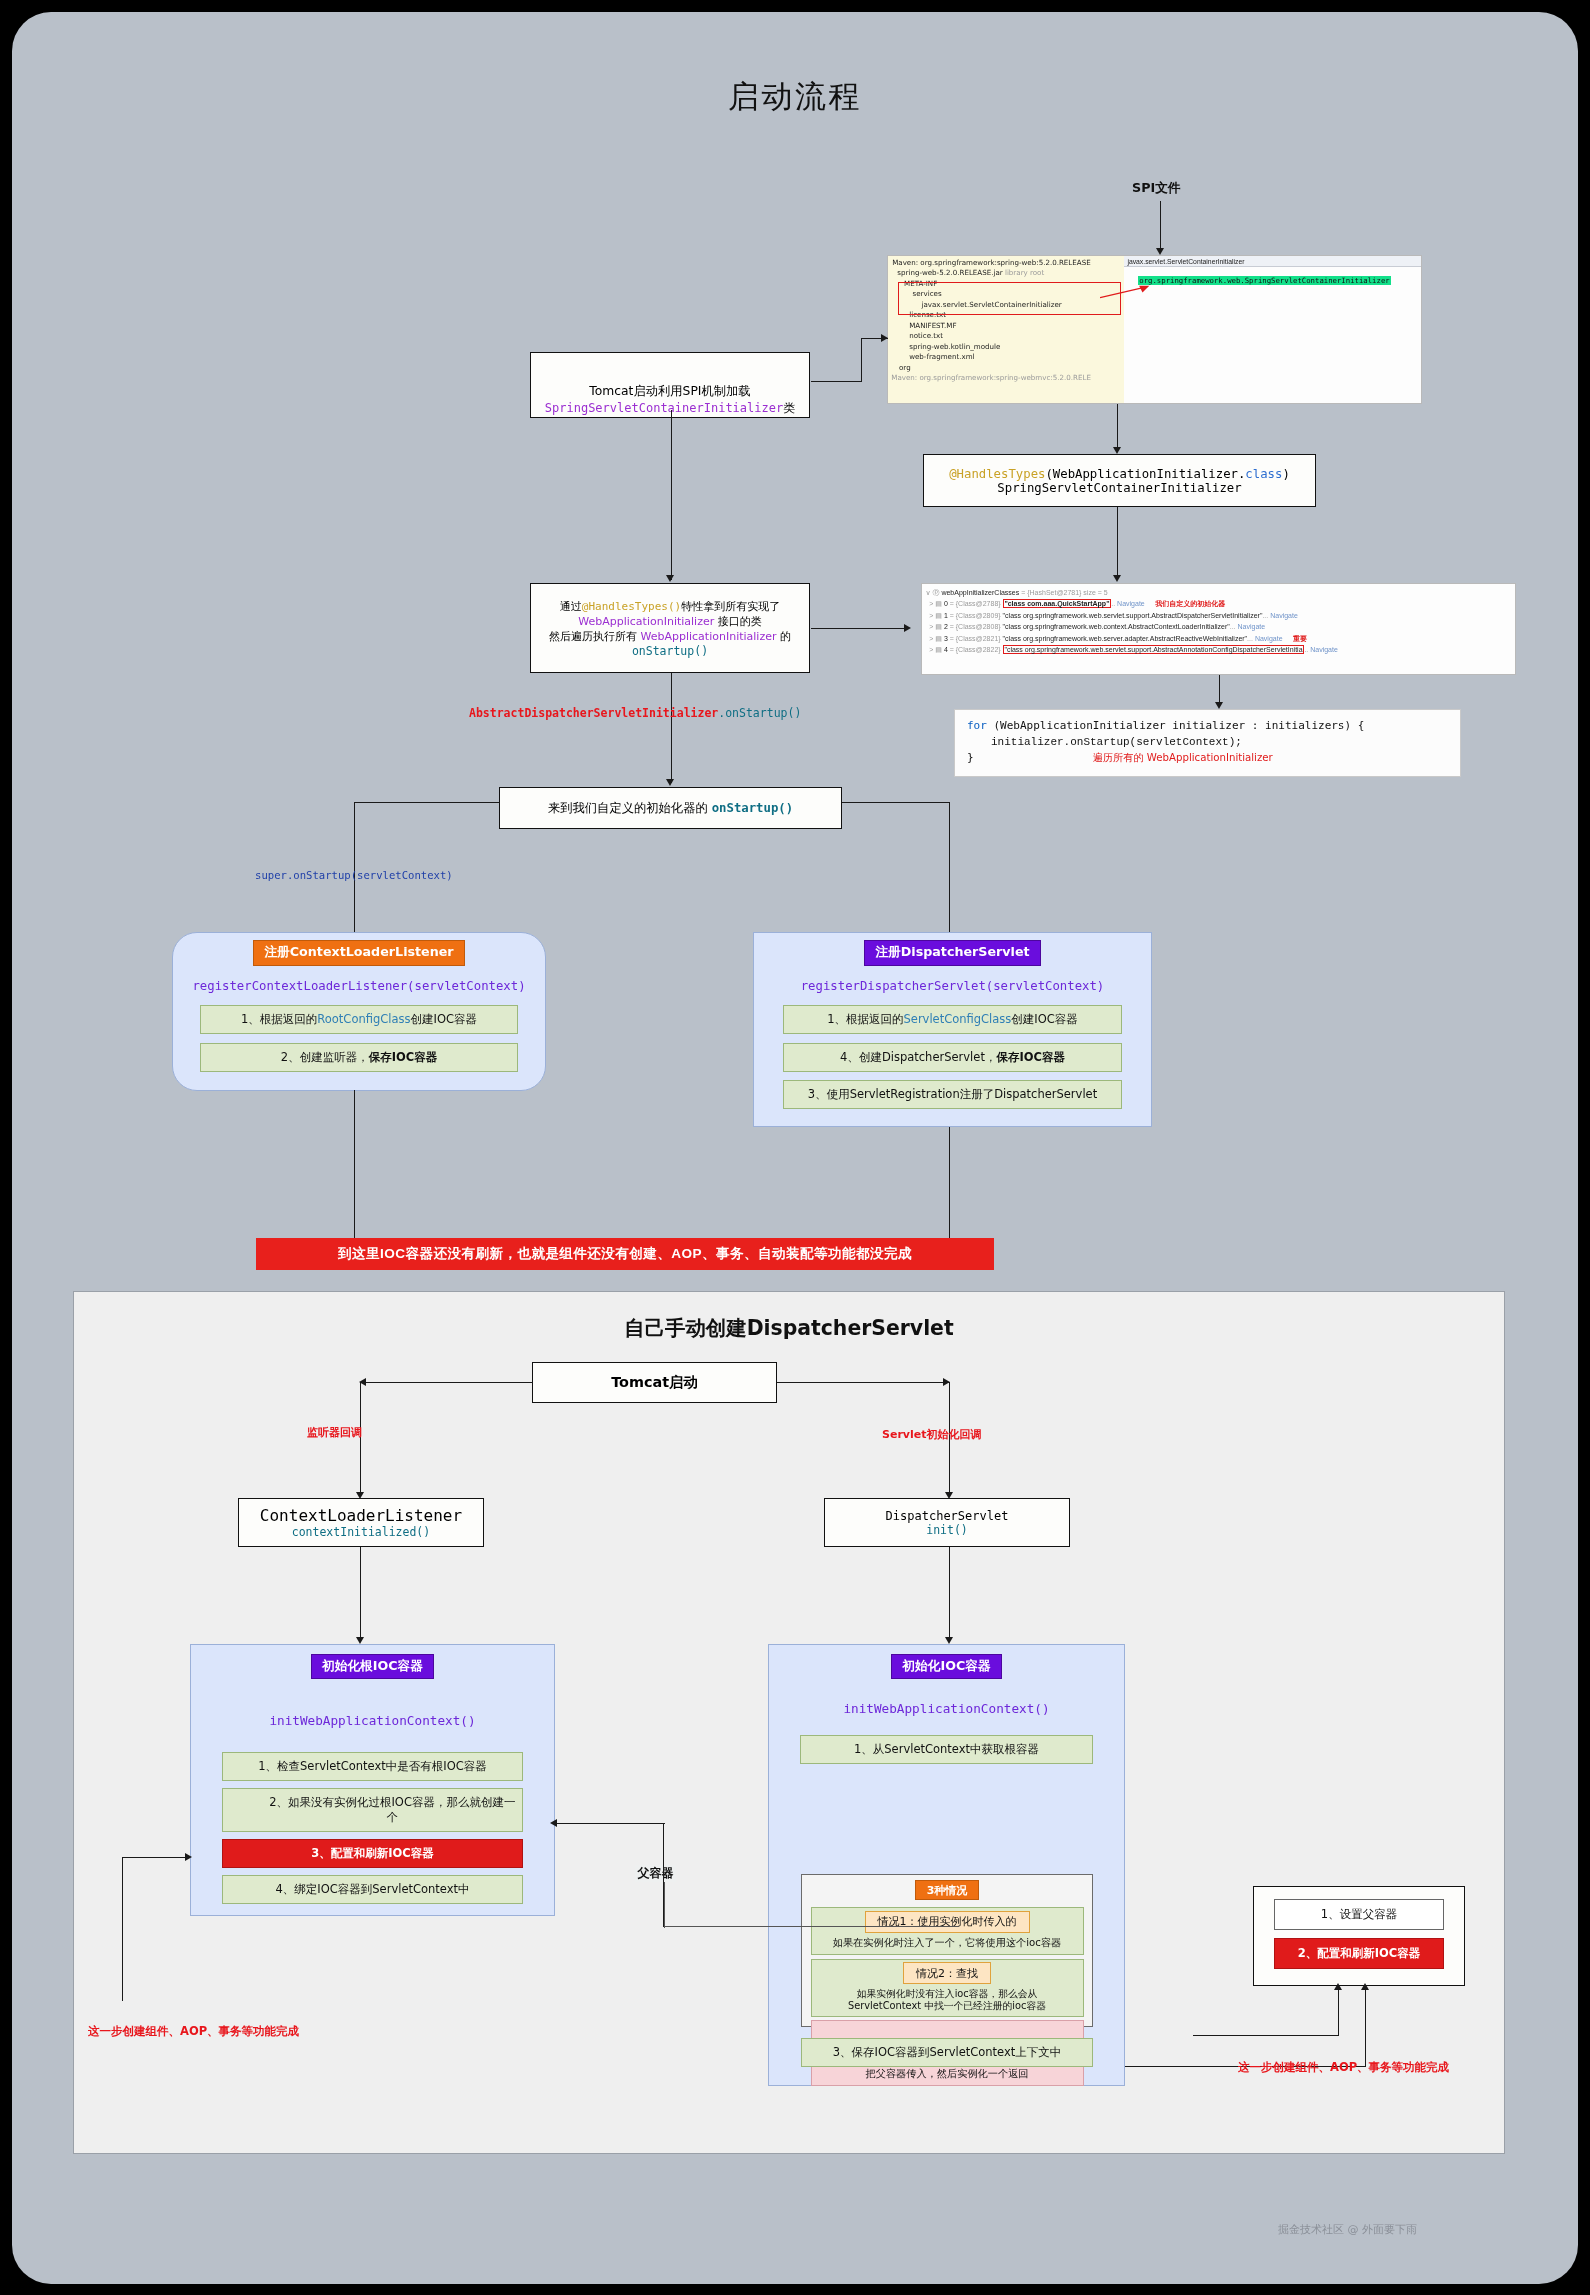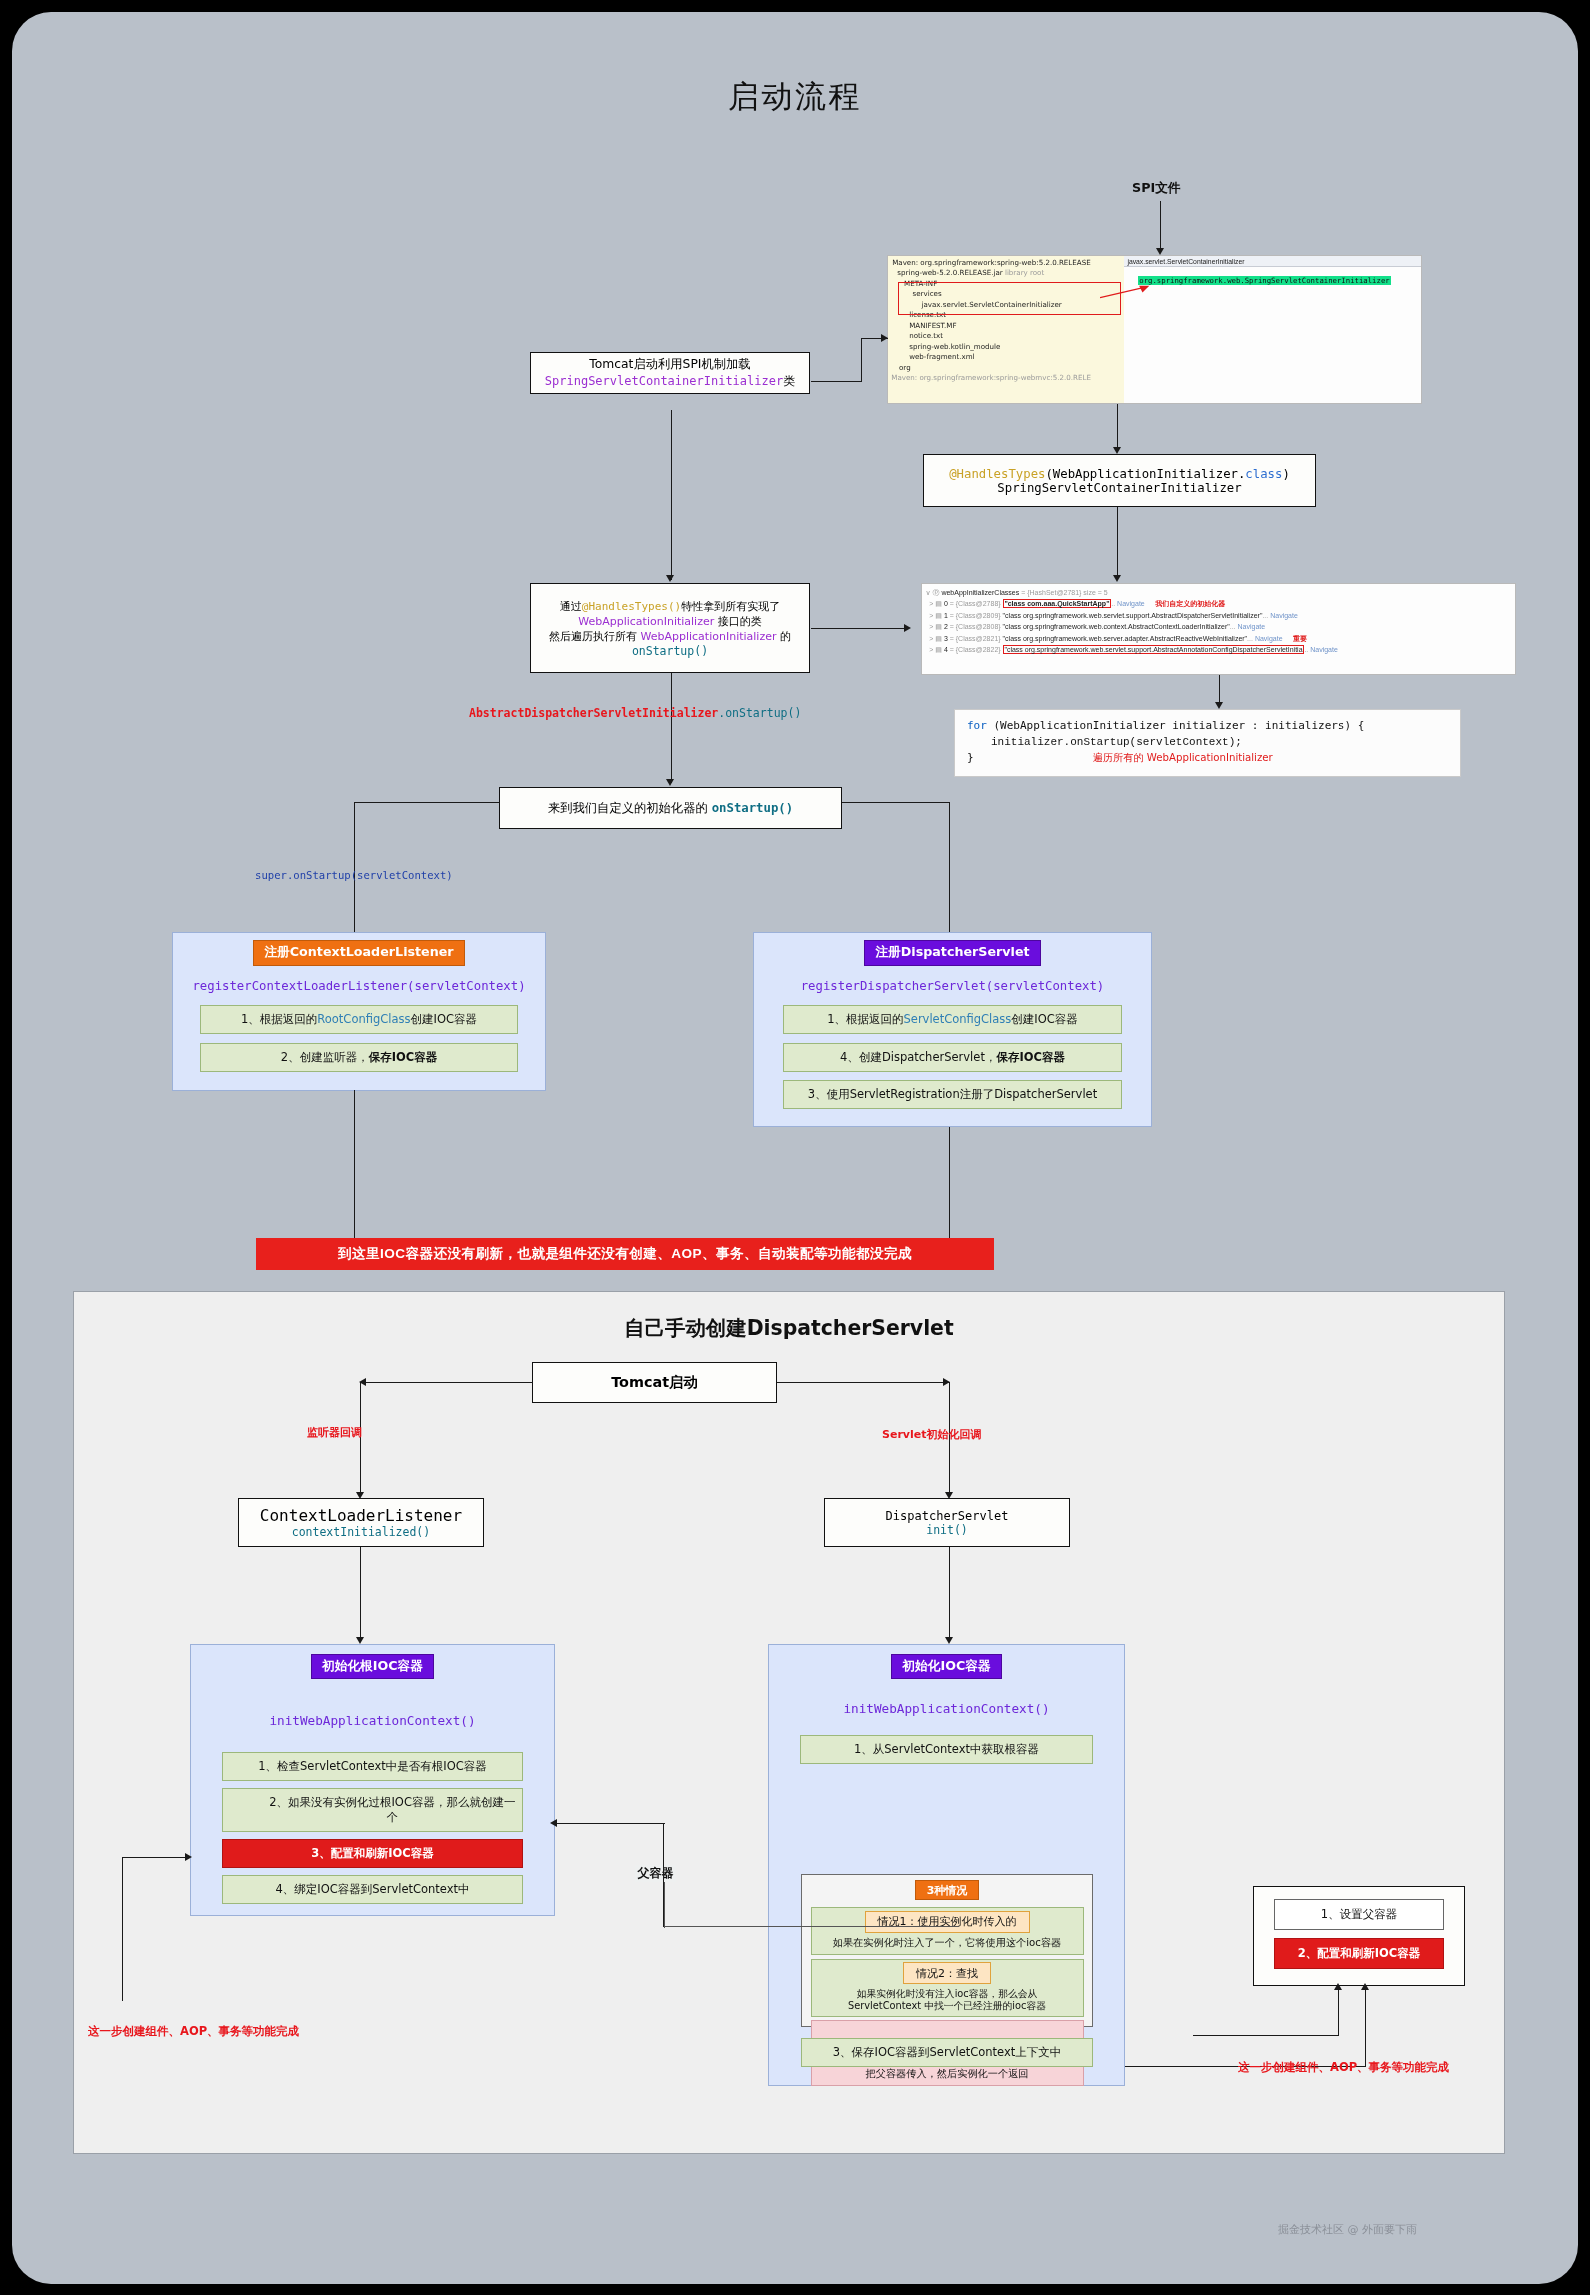--- a/index.html
+++ b/index.html
@@ -137,21 +137,21 @@
         <span class="greenline">org.springframework.web.SpringServletContainerInitializer</span>
       </div>
     </div>
 
     <svg class="abs" style="left:212px;top:28px;" width="51" height="17" viewBox="0 0 60 20">
       <line x1="0" y1="16" x2="52" y2="4" stroke="#e01b1b" stroke-width="1.6"></line>
       <polygon points="58,2 46,2 50,10" fill="#e01b1b"></polygon>
     </svg>
   </div>
 
-  <div class="box abs" style="left:518px;top:340px;width:280px;height:42px;">
+  <div class="box abs" style="left:518px;top:340px;width:280px;height:66px;justify-content:flex-end;">
     <div class="cn" style="font-size:12.3px;">Tomcat启动利用SPI机制加载</div>
     <div style="font-size:12px;">
       <span class="mono" style="color:#9b2fd1;">SpringServletContainerInitializer</span><span class="cn">类</span>
     </div>
   </div>
 
   <div class="ln lnh" style="left:799px;top:369px;width:51px;"></div>
   <div class="ln lnv" style="left:849px;top:327px;height:42px;"></div>
   <div class="ln lnh" style="left:849px;top:326px;width:27px;"></div>
   <div class="arrow-r" style="left:869px;top:322px;"></div>
@@ -247,21 +247,21 @@
 
   <div class="ln lnv" style="left:342px;top:790px;height:153px;"></div>
   <div class="ln lnh" style="left:342px;top:790px;width:146px;"></div>
   <div class="arrow-d" style="left:337px;top:939px;"></div>
   <div class="ln lnh" style="left:830px;top:790px;width:108px;"></div>
   <div class="ln lnv" style="left:937px;top:790px;height:153px;"></div>
   <div class="arrow-d" style="left:933px;top:939px;"></div>
 
   <div class="lbl blue mono" style="left:243px;top:857px;font-size:10.6px;font-weight:normal;">super.onStartup(servletContext)</div>
 
-  <div class="panel" style="left:160px;top:920px;width:374px;height:159px;">
+  <div class="panel" style="left:160px;top:920px;width:374px;height:159px;border-radius:25px;">
     <div style="text-align:center;margin-top:6.8px;">
       <span class="chip orange cn">注册ContextLoaderListener</span>
     </div>
     <div class="mono sig" style="text-align:center;margin-top:13.6px;">registerContextLoaderListener(servletContext)</div>
     <div class="step cn" style="margin:12px 27px 0 27px;">
       <span>1、根据返回的</span><span class="kw-blue">RootConfigClass</span><span>创建IOC容器</span>
     </div>
     <div class="step cn" style="margin:8.5px 27px 0 27px;">
       <span>2、创建监听器，</span><span class="kw-bold">保存IOC容器</span>
     </div>

